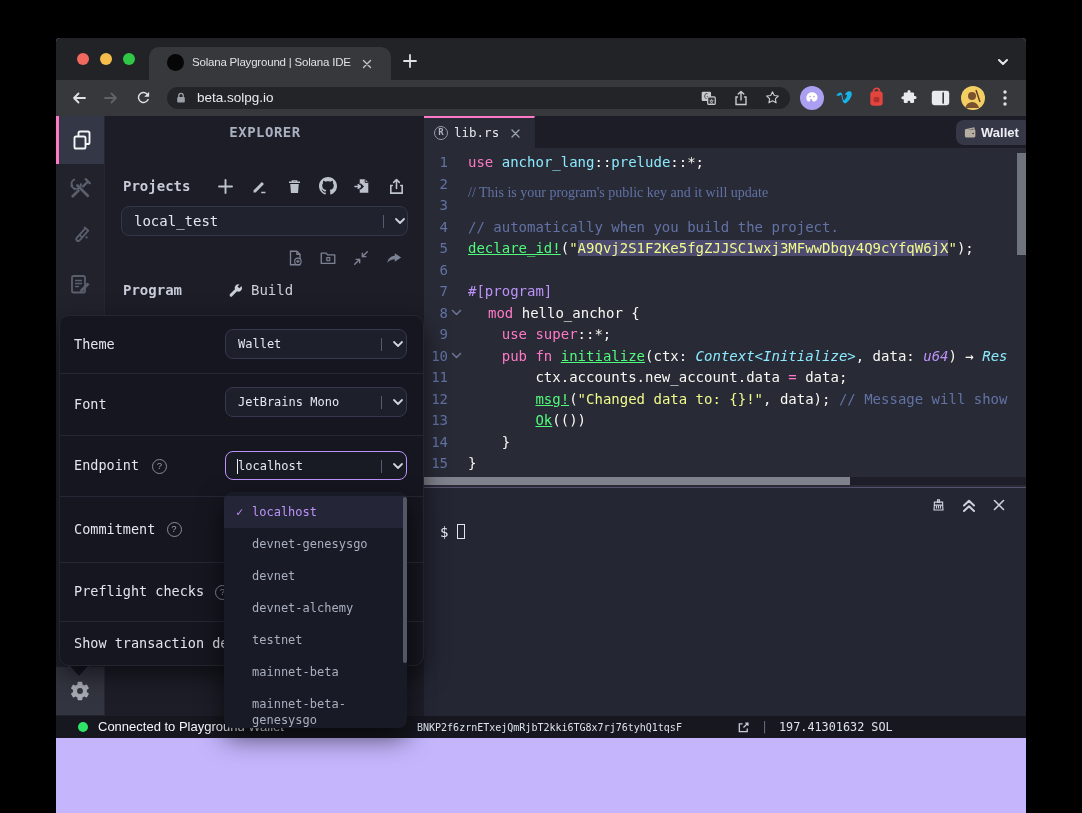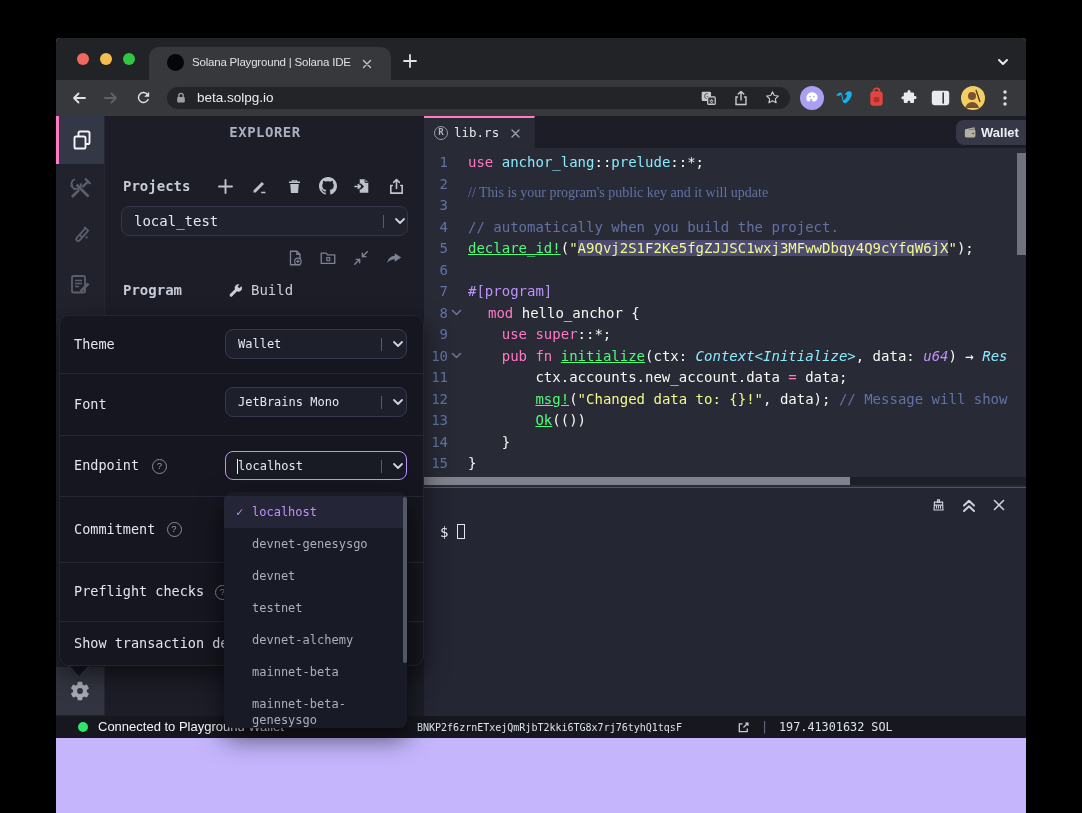--- a/index.html
+++ b/index.html
@@ -527,22 +527,22 @@
         </div>
       </div>
     <div class="notch-back" style="top:628px;"></div>
     <div class="notch" style="top:628px;"></div>
 
     <div class="dropdown" id="endpoint-dropdown">
         <div style="height: 4px;"></div>
       <div class="dd-item selected"><span class="check">✓</span>localhost</div>
         <div class="dd-item">devnet-genesysgo</div>
         <div class="dd-item">devnet</div>
+        <div class="dd-item">devnet-alchemy</div>
         <div class="dd-item">testnet</div>
-        <div class="dd-item">devnet-alchemy</div>
         <div class="dd-item">mainnet-beta</div>
         <div class="dd-item wrap">mainnet-beta-genesysgo</div>
         <div class="dd-scroll"></div>
     </div>
 
     <div class="statusbar">
       <div class="conn-dot"></div>
       <div class="conn-text sans">Connected to Playground Wallet</div>
       <div class="addr mono">BNKP2f6zrnETxejQmRjbT2kki6TG8x7rj76tyhQ1tqsF</div>
       <div class="abs" style="left:681px; top:5px;">

